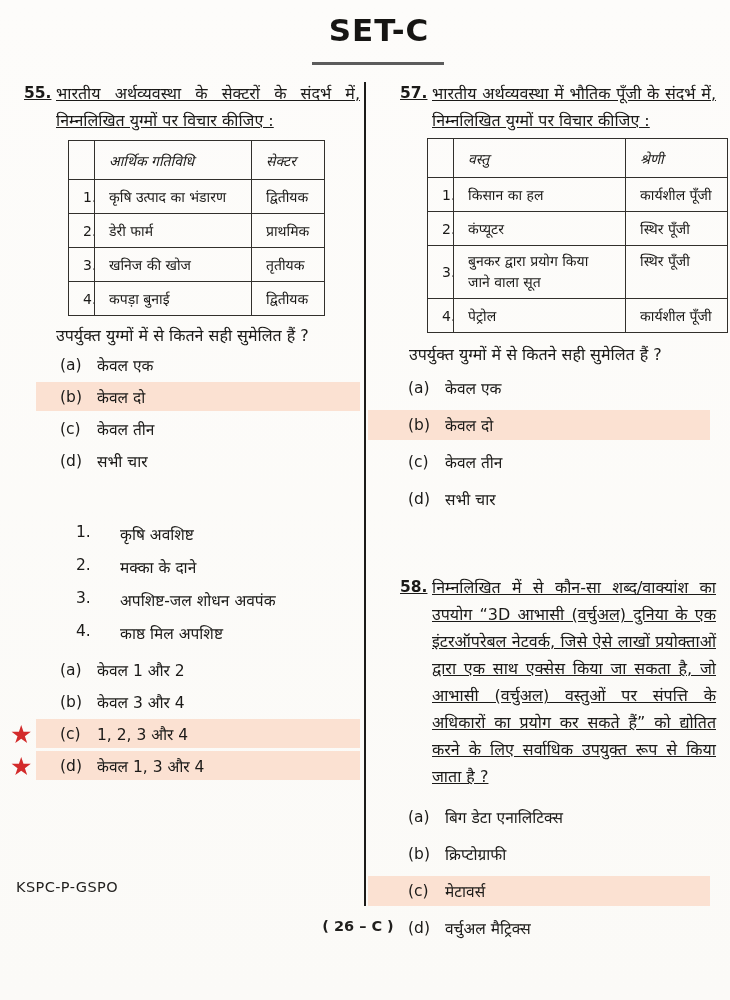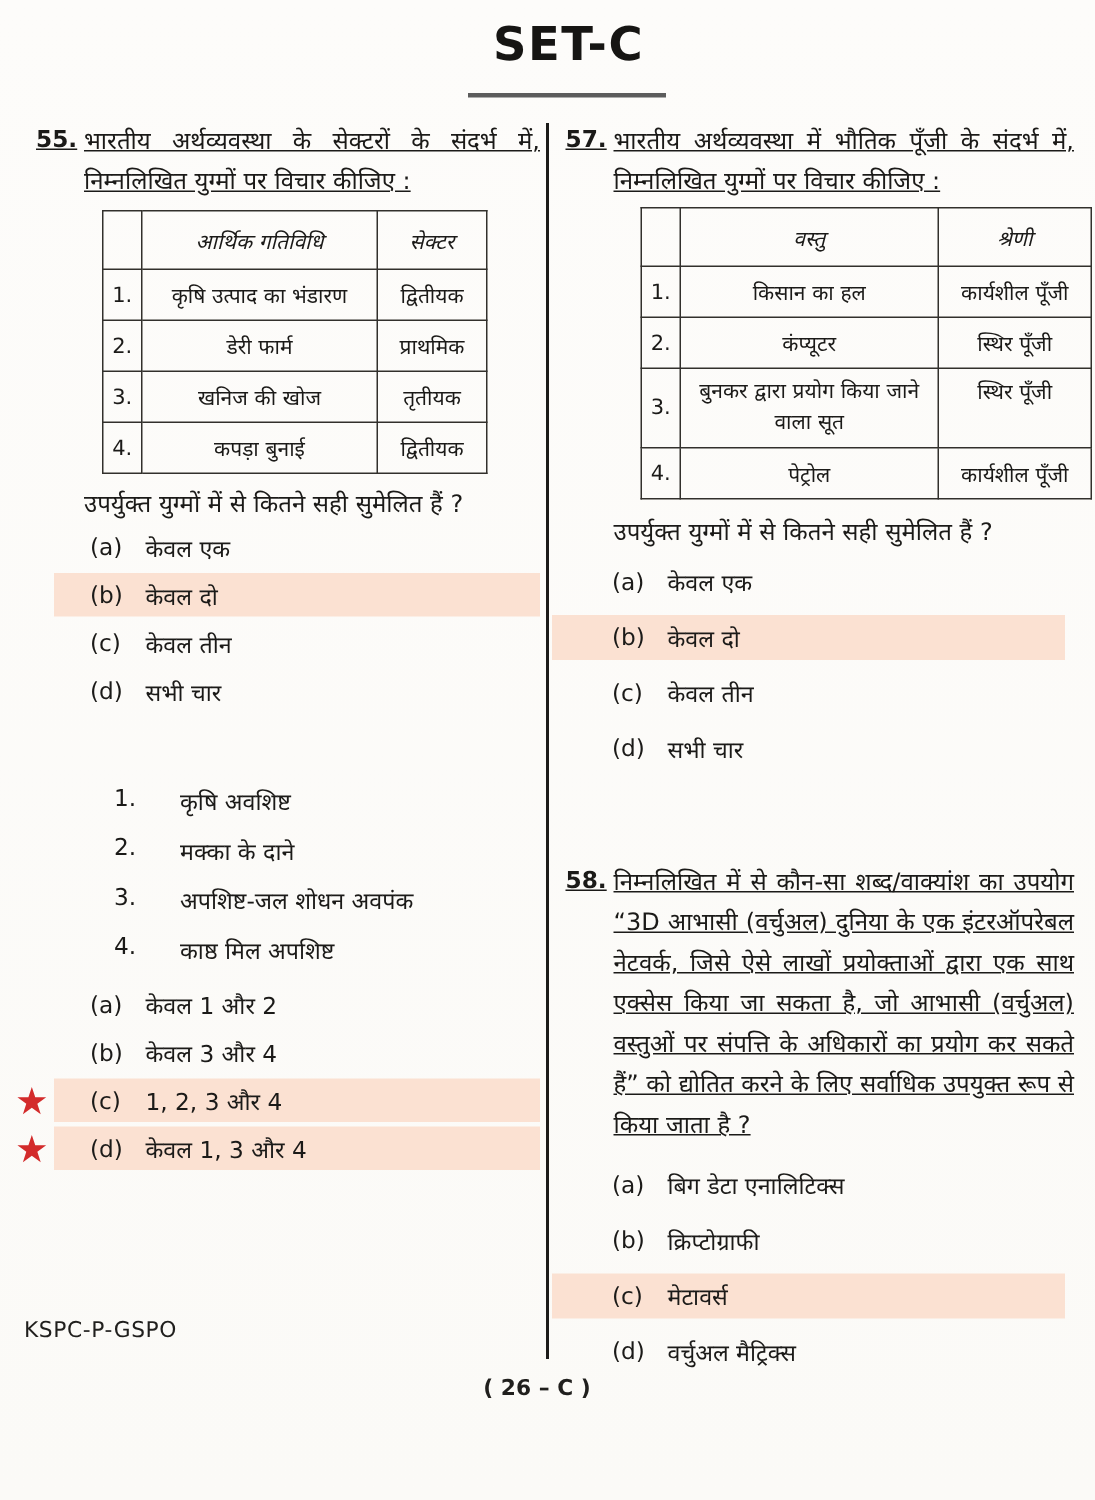--- a/index.html
+++ b/index.html
@@ -22,28 +22,28 @@
     width:132px; height:3px; background:#5c5c5c;
   }
   
   .col-left  { position:absolute; left:14px;  top:80px; width:346px; }
   .col-right { position:absolute; left:376px; top:80px; width:340px; }
   .divider   { position:absolute; left:364px; top:82px; width:2px; height:824px; background:#1c1b19; }
   
   .q-head { display:flex; align-items:flex-start;text-decoration:underline; }
   .q-num  { flex:none; font-weight:bold; font-size:15.5px; line-height:27px; }
   .col-left  .q-num { width:42px; padding-left:10px; box-sizing:border-box; }
-  .col-right .q-num { width:33px; padding-left:1px;  box-sizing:border-box; }
+  .col-right .q-num { width:33px; padding-left:1px;  box-sizing:border-box;margin-left:23px; }
   .q-intro, .q-body { flex:1; font-size:16px; line-height:27px; text-align:justify; }
   .q-prompt { font-size:16px; line-height:24px; }
   .col-left  .q-prompt { margin-left:42px; }
   .col-right .q-prompt { margin-left:33px; }
   
   table.qtable { border-collapse:collapse; table-layout:fixed; font-size:14px; color:#1b1a18; }
-  .qtable th, .qtable td { border:1.6px solid #32302c; padding:3px 4px; vertical-align:middle; text-align:center; font-weight:normal; overflow:hidden; }
+  .qtable th, .qtable td { border:1.6px solid #32302c; padding:3px 14px; vertical-align:middle; text-align:left; font-weight:normal; overflow:hidden; }
   .qtable th { font-style:italic; height:32px; }
   .qtable td { height:27px; }
   .q55-table { width:256px; margin:6px 0 0 54px; }
   .q57-table { width:300px; margin:4px 0 0 51px; }
   .cell-num { text-align:left; padding-left:5px; }
   
   .options { position:relative; }
   .col-left  .options { margin-left:22px; width:324px; }
   .col-right .options { margin-left:-8px; width:342px; }
   .option { position:relative; display:flex; align-items:center; font-size:15.5px; }

